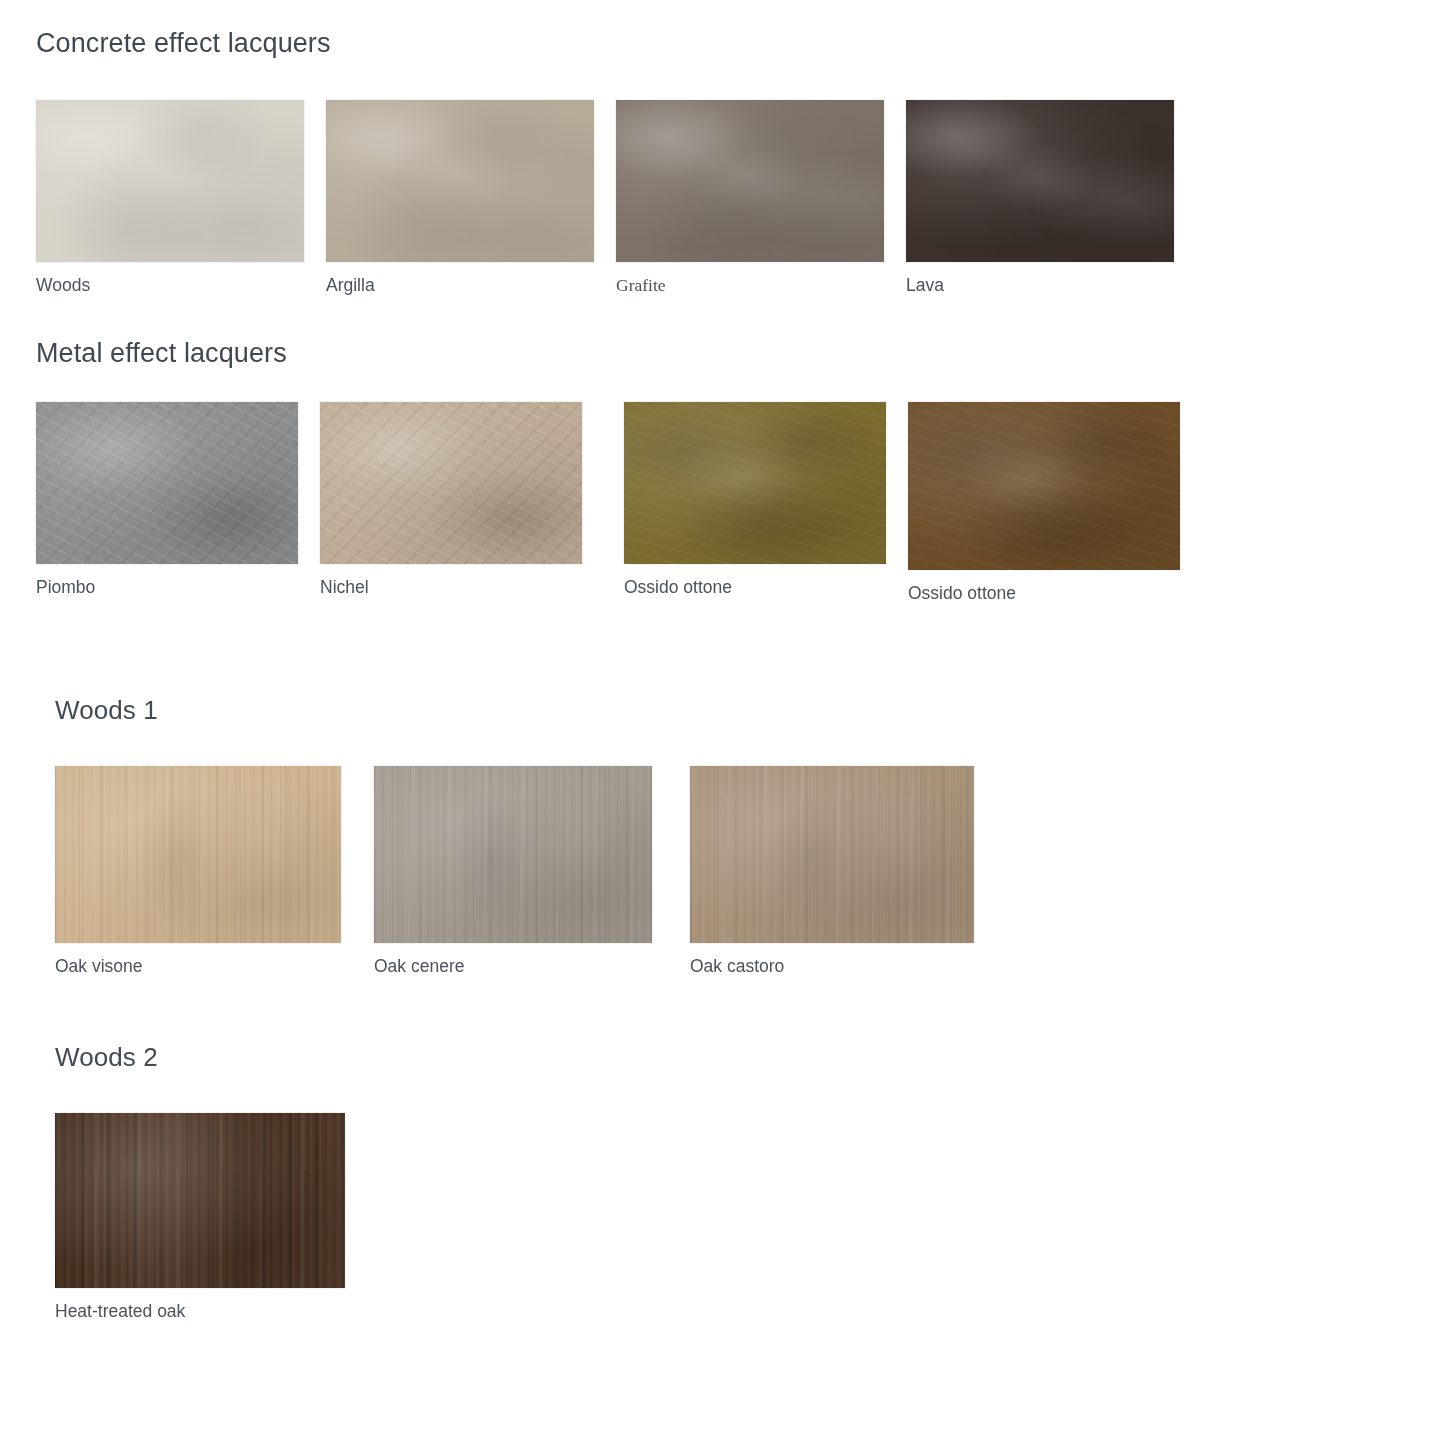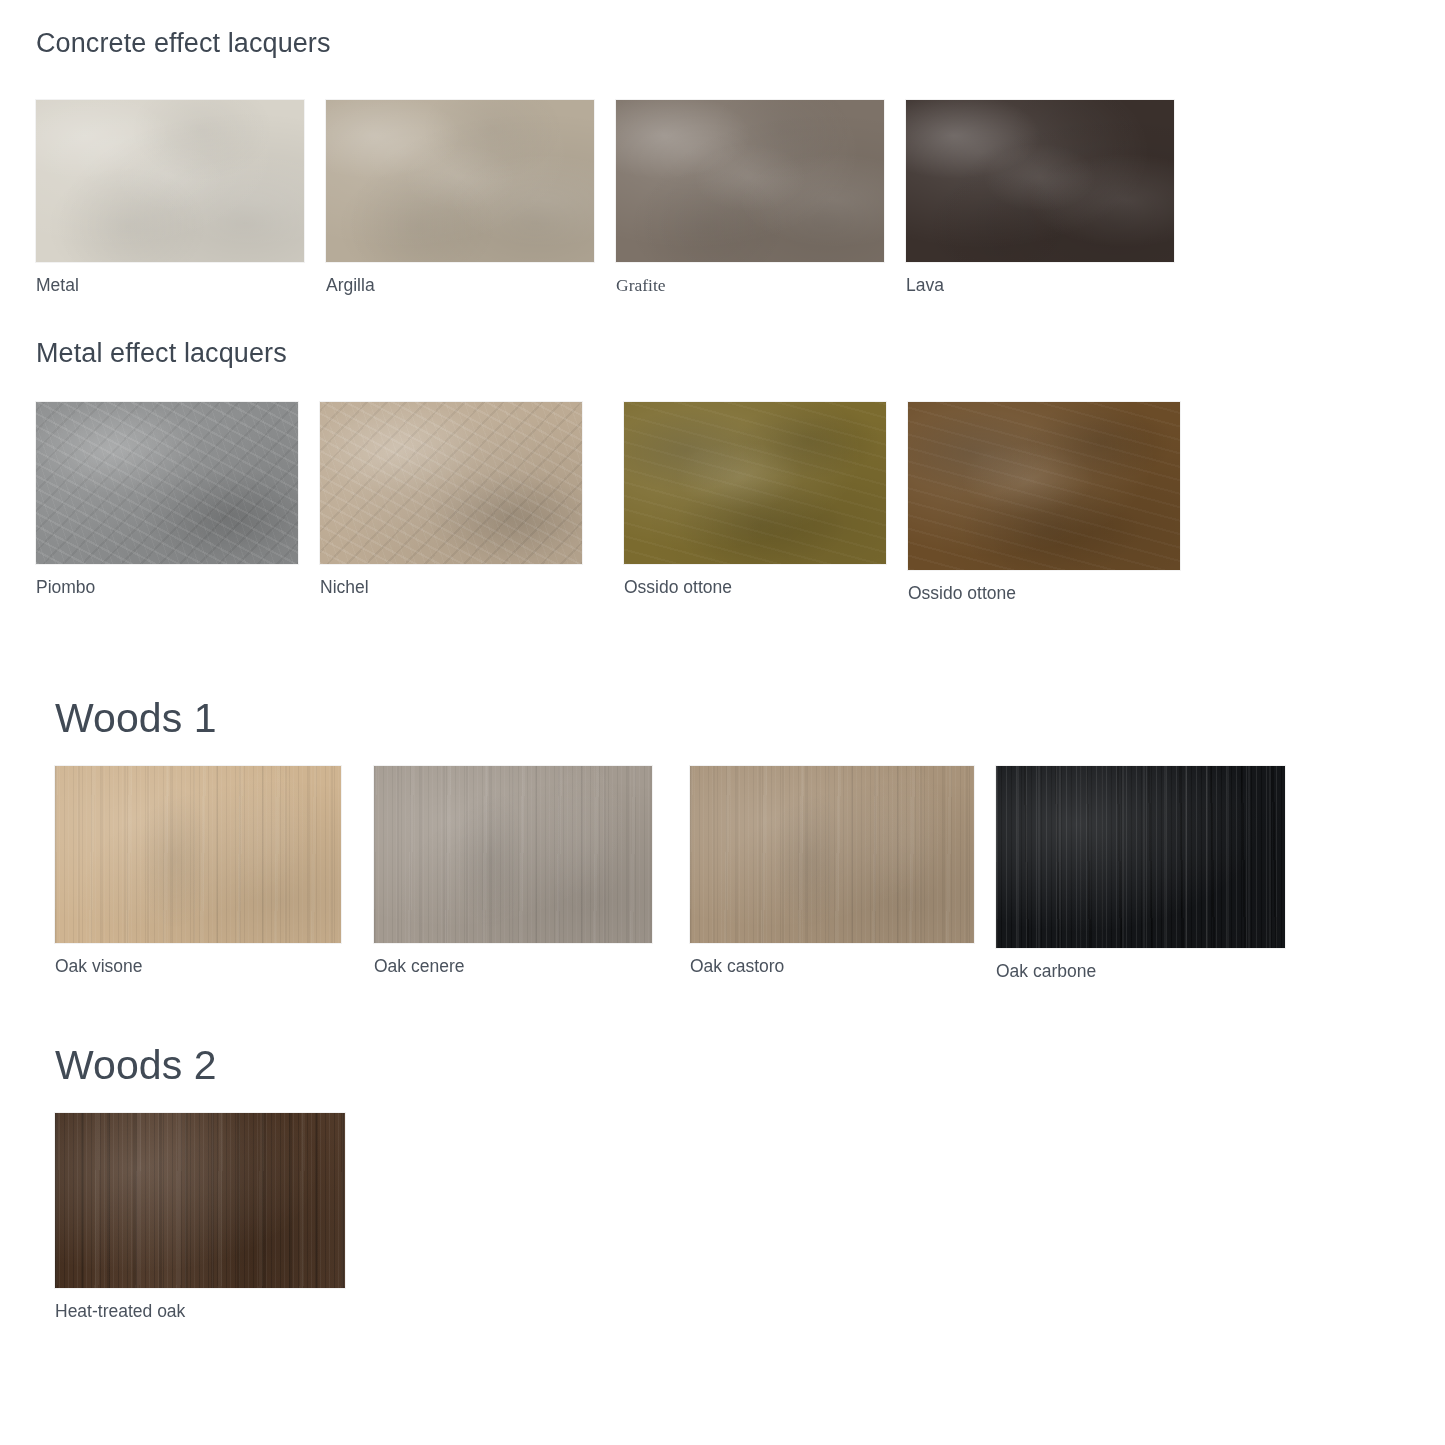--- a/index.html
+++ b/index.html
@@ -25,21 +25,21 @@
   
   .section-heading {
     font-size: 27px;
     font-weight: 400;
     letter-spacing: 0.1px;
     color: #3e4752;
     margin: 0;
     white-space: nowrap;
   }
   .section-heading.big {
-    font-size: 41px;
+    font-size: 26px;
     color: #414a55;
   }
 
   
   .swatch-row {
     display: flex;
     align-items: flex-start;
   }
 
   .swatch {
@@ -161,21 +161,21 @@
 <body>
 
 <div class="page">
 
   <h2 class="section-heading" id="heading-concrete">Concrete effect lacquers</h2>
 
   <div class="swatch-row" id="row-concrete">
 
     <div class="swatch" style="margin-right:22px;">
       <div class="chip tex-concrete" style="width:268px;height:162px;background-color:#d7d3c9;"></div>
-      <div class="chip-label">Metal</div>
+      <div class="chip-label">Woods</div>
     </div>
 
     <div class="swatch" style="margin-right:22px;">
       <div class="chip tex-concrete" style="width:268px;height:162px;background-color:#b6ab99;"></div>
       <div class="chip-label">Argilla</div>
     </div>
 
     <div class="swatch" style="margin-right:22px;font-family:Liberation Serif, serif;">
       <div class="chip tex-concrete" style="width:268px;height:162px;background-color:#7d7268;"></div>
       <div class="chip-label">Grafite</div>
@@ -225,24 +225,20 @@
     <div class="swatch" style="margin-right:38px;padding-left:11px;">
       <div class="chip tex-wood" style="width:278px;height:177px;background-color:#a39a90;"></div>
       <div class="chip-label">Oak cenere</div>
     </div>
 
     <div class="swatch" style="margin-right:22px;">
       <div class="chip tex-wood" style="width:284px;height:177px;background-color:#a8937a;"></div>
       <div class="chip-label">Oak castoro</div>
     </div>
 
-    <div class="swatch">
-      <div class="chip tex-wood dark" style="width:289px;height:182px;background-color:#141619;"></div>
-      <div class="chip-label">Oak carbone</div>
-    </div>
   </div>
 
   <h2 class="section-heading big" id="heading-woods2">Woods 2</h2>
 
   <div class="swatch-row" id="row-woods2">
 
     <div class="swatch">
       <div class="chip tex-wood heat" style="width:290px;height:175px;background-color:#4c3423;"></div>
       <div class="chip-label">Heat-treated oak</div>
     </div>

